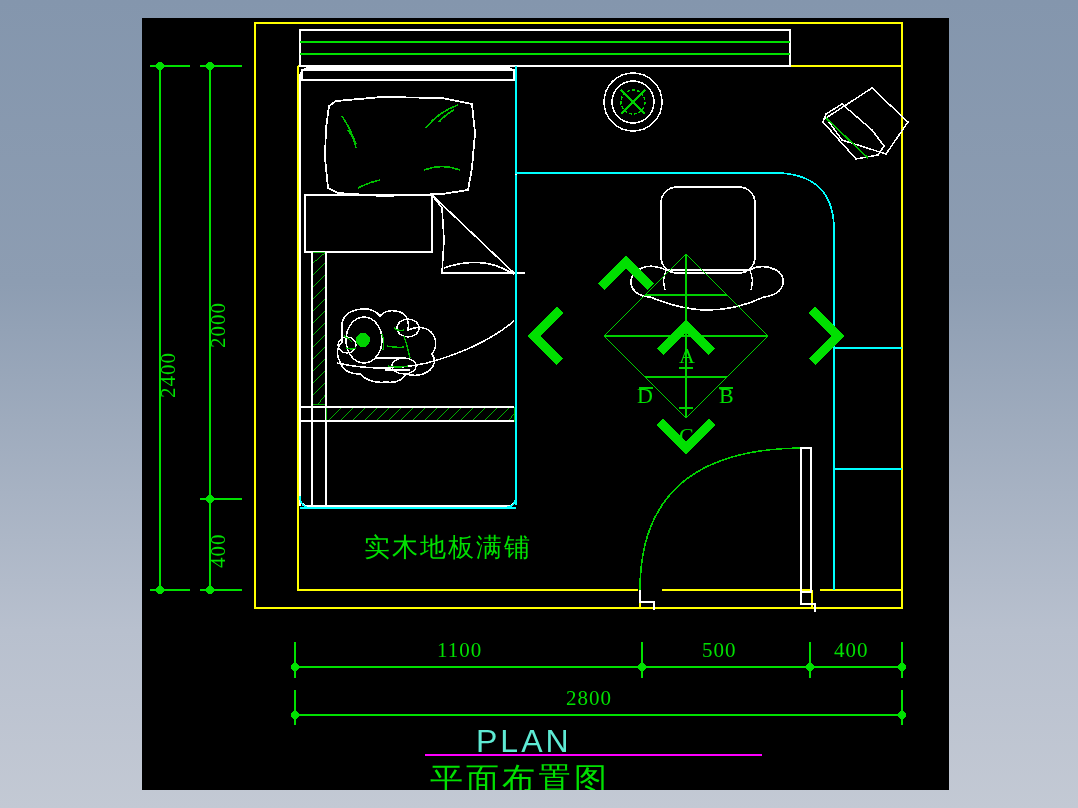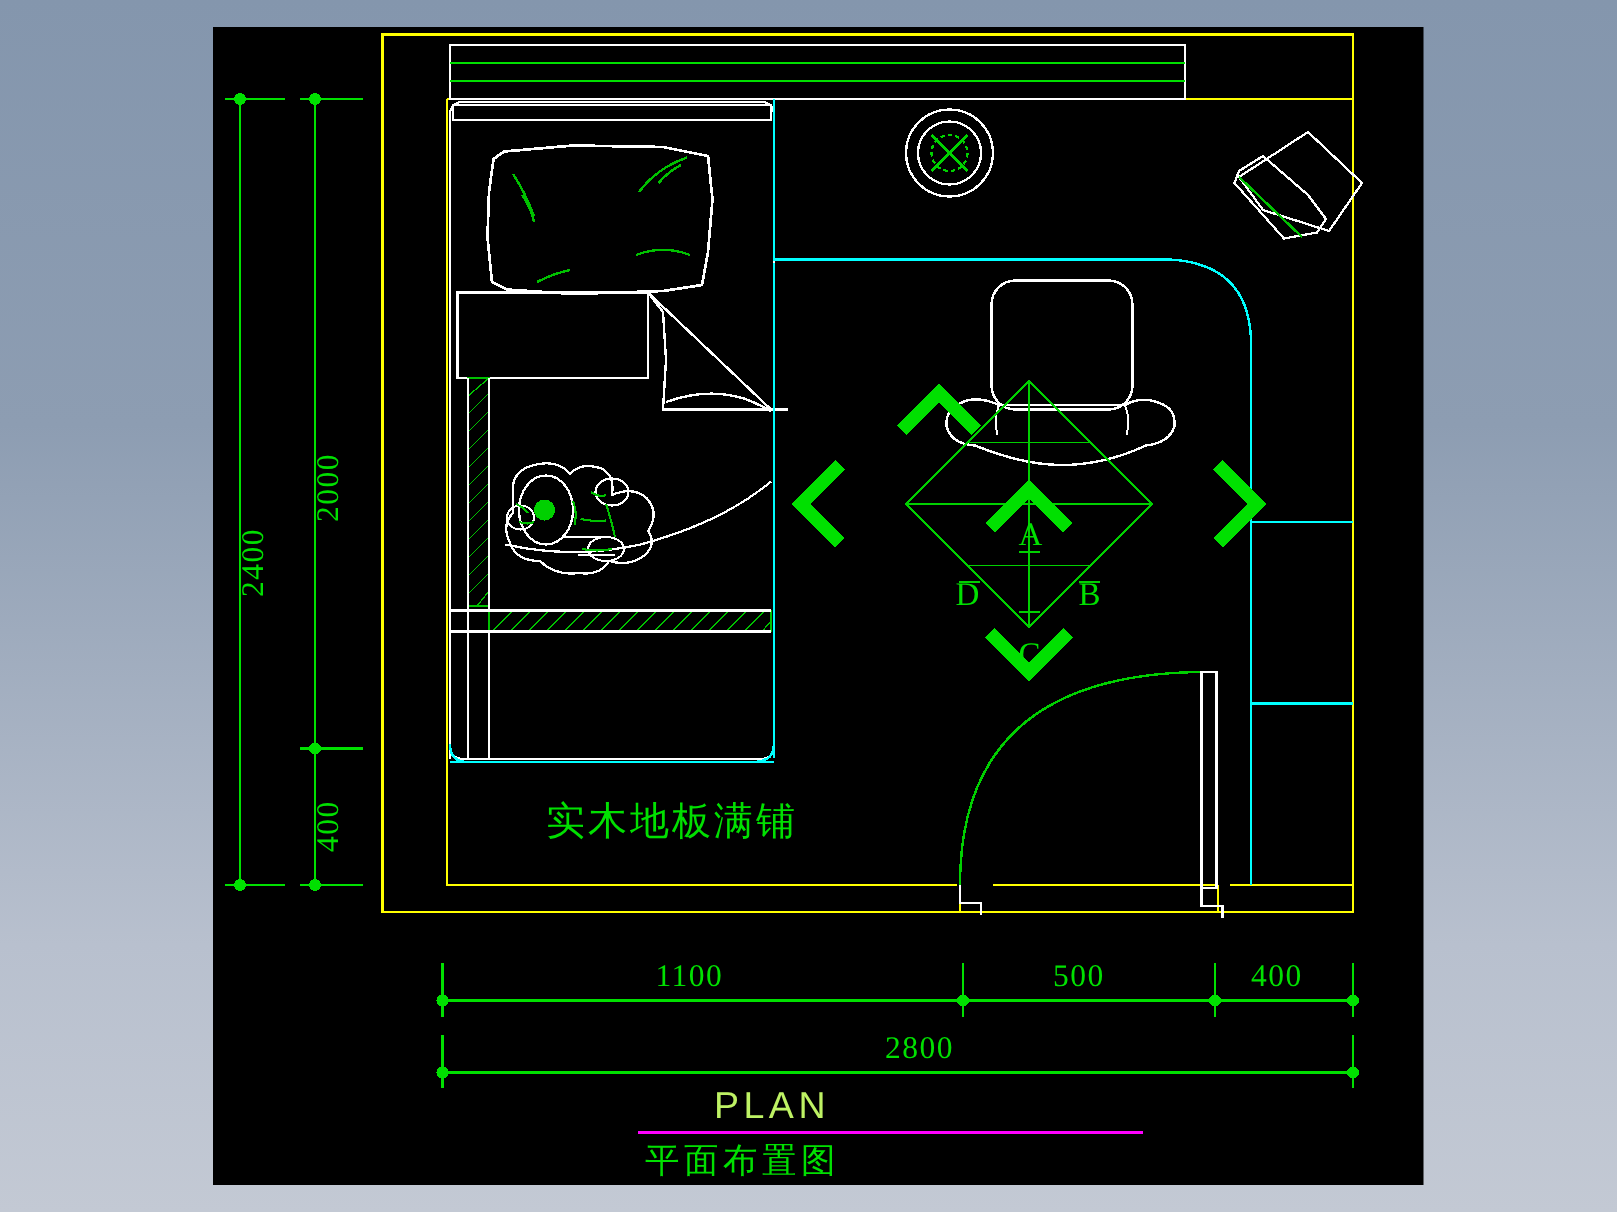--- a/index.html
+++ b/index.html
@@ -15,22 +15,22 @@
   }
   #cad{position:absolute;left:0;top:0;}
   .txt{
     position:absolute;
     font-family:"Liberation Serif", serif;
     white-space:nowrap;
     pointer-events:none;
   }
   .dimtxt{color:#00e000;font-size:21px;letter-spacing:1px;}
   .cn{font-family:"DejaVu Sans", sans-serif;color:#00e000;font-size:26px;letter-spacing:2px;}
-  .cnbig{font-family:Liberation Mono, monospace;color:#00e000;font-size:23px;letter-spacing:3px;}
-  .plan{color:#bef264;font-size:25px;letter-spacing:3px;font-family:"Liberation Sans",sans-serif;}
+  .cnbig{font-family:Liberation Mono, monospace;color:#00e000;font-size:33px;letter-spacing:3px;}
+  .plan{color:#5eead4;font-size:32px;letter-spacing:3px;font-family:"Liberation Sans",sans-serif;}
   .marklet{color:#00e000;font-size:22px;font-family:"Liberation Serif",serif;}
   .vert{transform:rotate(-90deg);transform-origin:left top;}
 </style>
 </head>
 <body>
 
 <div id="stage">
 
   <div id="canvasArea">
 
@@ -238,21 +238,21 @@
     <div class="txt dimtxt vert" style="left:64px;top:330px;">2000</div>
 
     <div class="txt dimtxt vert" style="left:64px;top:550px;">400</div>
 
     <div class="txt dimtxt" style="left:295px;top:620px;">1100</div>
 
     <div class="txt dimtxt" style="left:560px;top:620px;">500</div>
 
     <div class="txt dimtxt" style="left:692px;top:620px;">400</div>
 
-    <div class="txt dimtxt" style="left:448px;top:668px;">2800</div>
+    <div class="txt dimtxt" style="left:424px;top:668px;">2800</div>
 
     <div class="txt marklet" style="left:537px;top:325px;">A</div>
     <div class="txt marklet" style="left:577px;top:365px;">B</div>
     <div class="txt marklet" style="left:537px;top:405px;">C</div>
     <div class="txt marklet" style="left:495px;top:365px;">D</div>
 
     <div class="txt cn" style="left:222px;top:512px;">实木地板满铺</div>
 
     <div class="txt plan" style="left:334px;top:705px;">PLAN</div>
 

